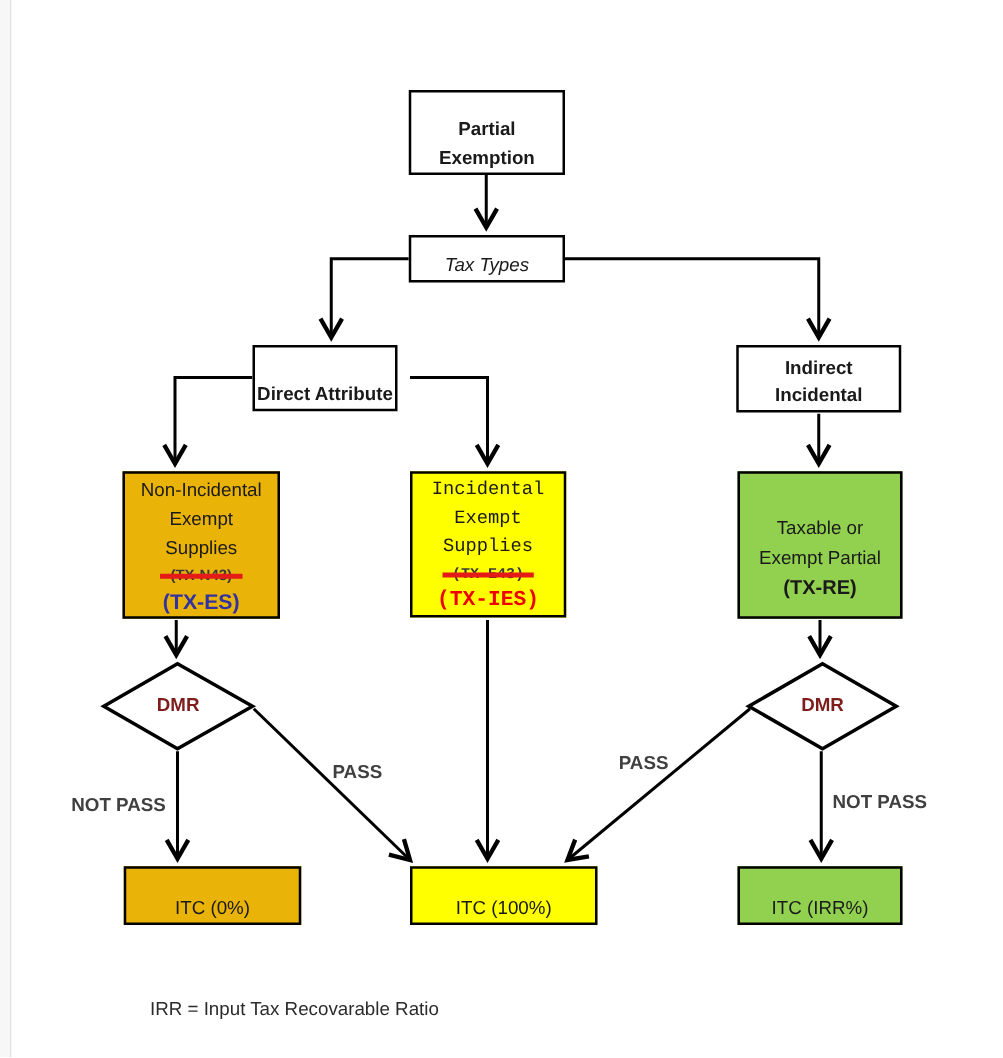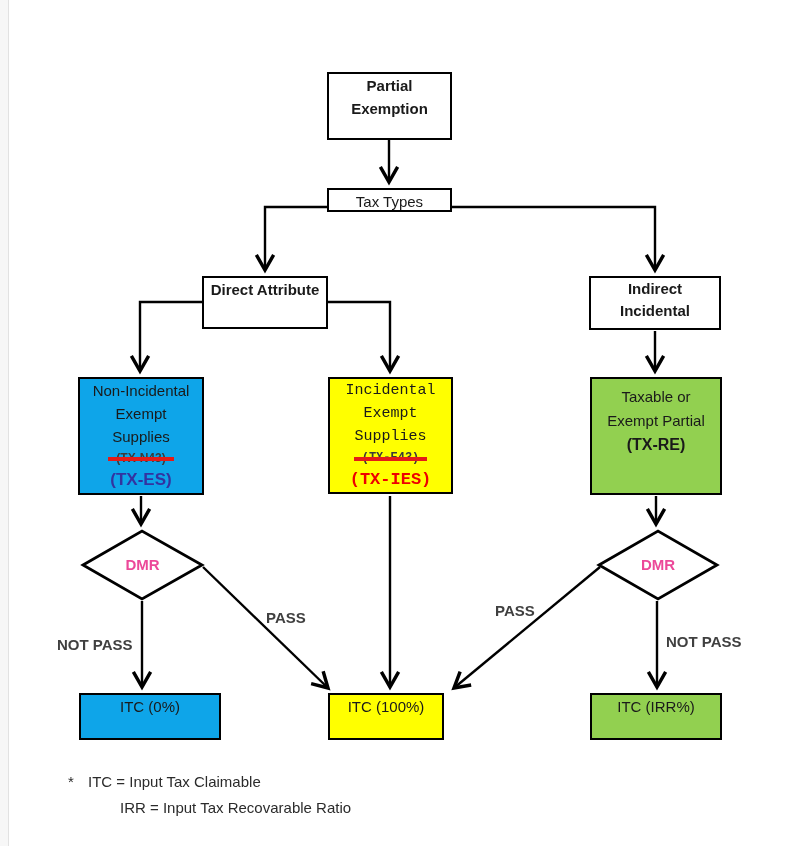--- a/index.html
+++ b/index.html
@@ -12,41 +12,41 @@
     overflow:hidden;
   }
   .page-edge{
     position:absolute;left:0;top:0;width:8px;height:100%;
     background:#f7f7f7;border-right:1px solid #e2e2e2;
   }
   svg.connectors{position:absolute;left:0;top:0;z-index:1;}
   .box{
     position:absolute;z-index:2;box-sizing:border-box;
     border:2px solid #000;background:#fff;
-    display:flex;flex-direction:column;align-items:center;justify-content:flex-start;
+    display:flex;flex-direction:column;align-items:center;justify-content:flex-end;
     text-align:center;font-size:15px;line-height:23px;
   }
   .box span{display:block;}
   .bold{font-weight:bold;}
-  .fill-orange{background:#0ea5e9;}
+  .fill-orange{background:#eab308;margin-left:20px;}
   .fill-yellow{background:#FFFF00;}
   .fill-green{background:#92D050;}
   .strike{
     position:relative;font-weight:bold;color:#3a3a3a;font-size:12px;line-height:21px;
   }
   .strike::after{
     content:"";position:absolute;left:-8px;right:-8px;top:50%;margin-top:-2px;
     height:4px;background:#E41B17;
   }
   .code-blue{color:#3333A0;font-weight:bold;font-size:17px;line-height:22px;}
   .code-red{color:#EE0000;font-weight:bold;font-size:17px;line-height:22px;}
   .code-black{font-weight:bold;font-size:16px;}
   .dmr-label{
     position:absolute;z-index:2;text-align:center;
-    color:#ec4899;font-weight:bold;font-size:15px;
+    color:#7f1d1d;font-weight:bold;font-size:15px;
   }
   .edge-label{
     position:absolute;z-index:2;font-weight:bold;font-size:15px;color:#404040;
     white-space:nowrap;
   }
   .footnote{
     position:absolute;z-index:2;font-size:15px;color:#2b2b2b;white-space:nowrap;
   }
   .footnote .marker{display:inline-block;width:20px;}
 </style>
@@ -82,25 +82,25 @@
       <polygon points="83,565 142,531 202,565 142,599" fill="#ffffff" stroke="#000" stroke-width="2.8"></polygon>
       <polygon points="599,565 658,531 717,565 658,599" fill="#ffffff" stroke="#000" stroke-width="2.8"></polygon>
     </g>
   </svg>
 
   <div class="box bold" style="left:327px;top:72px;width:125px;height:68px;">
     <span>Partial</span>
     <span>Exemption</span>
   </div>
 
-  <div class="box" style="left:327px;top:188px;width:125px;height:24px;">
+  <div class="box" style="left:327px;top:188px;width:125px;height:38px;font-style:italic;">
     <span>Tax Types</span>
   </div>
 
-  <div class="box bold" style="left:202px;top:276px;width:126px;height:53px;">
+  <div class="box bold" style="left:202px;top:276px;width:116px;height:53px;">
     <span>Direct Attribute</span>
   </div>
 
   <div class="box bold" style="left:589px;top:276px;width:132px;height:54px;line-height:22px;">
     <span>Indirect</span>
     <span>Incidental</span>
   </div>
 
   <div class="box fill-orange" style="left:78px;top:377px;width:126px;height:118px;">
     <span>Non-Incidental</span>
@@ -111,44 +111,41 @@
   </div>
 
   <div class="box fill-yellow" style="left:328px;top:377px;width:125px;height:117px;font-family:Liberation Mono, monospace;">
     <span>Incidental</span>
     <span>Exempt</span>
     <span>Supplies</span>
     <span class="strike">(TX-E43)</span>
     <span class="code-red">(TX-IES)</span>
   </div>
 
-  <div class="box fill-green" style="left:590px;top:377px;width:132px;height:118px;justify-content:flex-start;padding-top:6px;line-height:24px;">
+  <div class="box fill-green" style="left:590px;top:377px;width:132px;height:118px;justify-content:flex-start;padding-top:32px;line-height:24px;">
     <span>Taxable or</span>
     <span>Exempt Partial</span>
     <span class="code-black">(TX-RE)</span>
   </div>
 
   <div class="dmr-label" style="left:83px;top:556px;width:119px;">DMR</div>
   <div class="dmr-label" style="left:599px;top:556px;width:118px;">DMR</div>
 
   <div class="edge-label" style="left:57px;top:636px;">NOT PASS</div>
   <div class="edge-label" style="left:266px;top:609px;">PASS</div>
   <div class="edge-label" style="left:495px;top:602px;">PASS</div>
   <div class="edge-label" style="left:666px;top:633px;">NOT PASS</div>
 
   <div class="box fill-orange" style="left:79px;top:693px;width:142px;height:47px;">
     <span>ITC (0%)</span>
   </div>
-  <div class="box fill-yellow" style="left:328px;top:693px;width:116px;height:47px;">
+  <div class="box fill-yellow" style="left:328px;top:693px;width:150px;height:47px;">
     <span>ITC (100%)</span>
   </div>
   <div class="box fill-green" style="left:590px;top:693px;width:132px;height:47px;">
     <span>ITC (IRR%)</span>
   </div>
 
-  <div class="footnote" style="left:68px;top:773px;">
-    <span class="marker">*</span><span>ITC = Input Tax Claimable</span>
-  </div>
   <div class="footnote" style="left:88px;top:799px;margin-left:32px;">
     <span>IRR = Input Tax Recovarable Ratio</span>
   </div>
 
 </div>
 
 </body></html>

